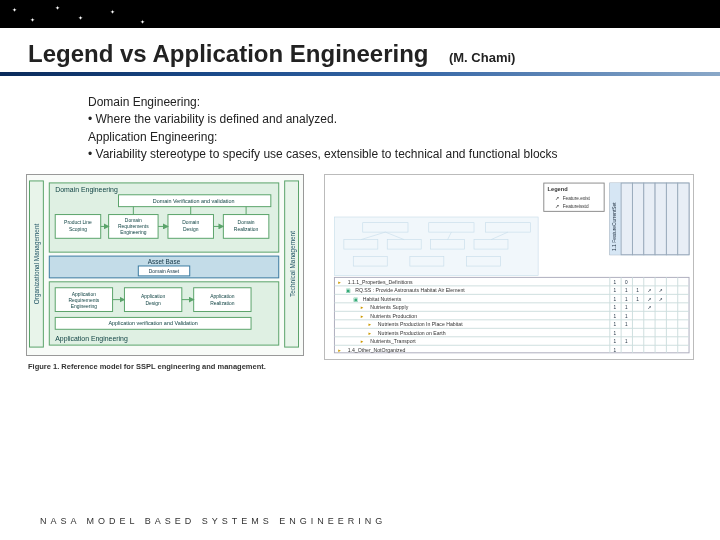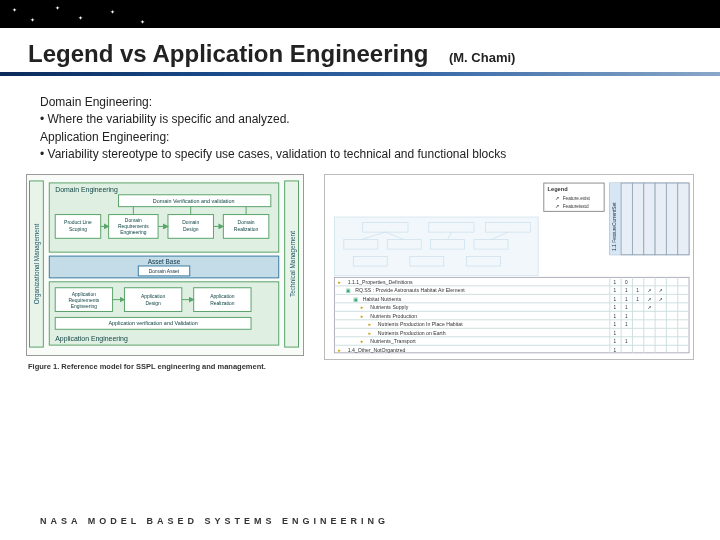--- a/index.html
+++ b/index.html
@@ -33,20 +33,21 @@
     font-weight: bold;
     color: #222;
     display: inline;
     margin-left: 16px;
   }
   .body {
     padding: 18px 40px 0 40px;
     font-size: 12px;
     color: #222;
     line-height: 1.45;
+    margin-left: 48px;
   }
   .bullet-line { white-space: nowrap; }
   .diagram-area {
     display: flex;
     gap: 10px;
     padding: 10px 26px 0 26px;
     align-items: flex-start;
   }
   .fig-left {
     width: 304px;
@@ -71,21 +72,21 @@
     position: relative;
   }
   .fig-right svg { width: 100%; height: 100%; }
   .footer {
     position: absolute;
     bottom: 14px;
     left: 40px;
     font-size: 9px;
     letter-spacing: 4px;
     color: #333;
-    font-weight: bold;
+    font-weight: normal;
   }
 </style>
 </head>
 <body>
 
 <div class="topbar">
   <span class="star" style="top:6px;left:12px">✦</span>
   <span class="star" style="top:16px;left:30px">✦</span>
   <span class="star" style="top:4px;left:55px">✦</span>
   <span class="star" style="top:14px;left:78px">✦</span>
@@ -93,23 +94,23 @@
   <span class="star" style="top:18px;left:140px">✦</span>
 </div>
 
 <div class="title-wrap">
   <span class="title">Legend vs Application Engineering</span>
   <span class="attr">(M. Chami)</span>
 </div>
 
 <div class="body">
   <div>Domain Engineering:</div>
-  <div class="bullet-line">• Where the variability is specific and analyzed.</div>
+  <div class="bullet-line">• Where the variability is defined and analyzed.</div>
   <div>Application Engineering:</div>
-  <div class="bullet-line">• Variability stereotype to specify use cases, validation to technical and functional blocks</div>
+  <div class="bullet-line">• Variability stereotype to specify use cases, extensible to technical and functional blocks</div>
 </div>
 
 <div class="diagram-area">
 
   <div class="fig-left">
     <svg class="fig-left-svg" viewBox="0 0 278 182">
 
       <rect x="2" y="6" width="14" height="168" fill="#e8f4ea" stroke="#5aa36a"></rect>
       <text x="12" y="90" font-size="6.5" fill="#256" transform="rotate(-90 12 90)" text-anchor="middle">Organizational Management</text>
       <rect x="260" y="6" width="14" height="168" fill="#e8f4ea" stroke="#5aa36a"></rect>

